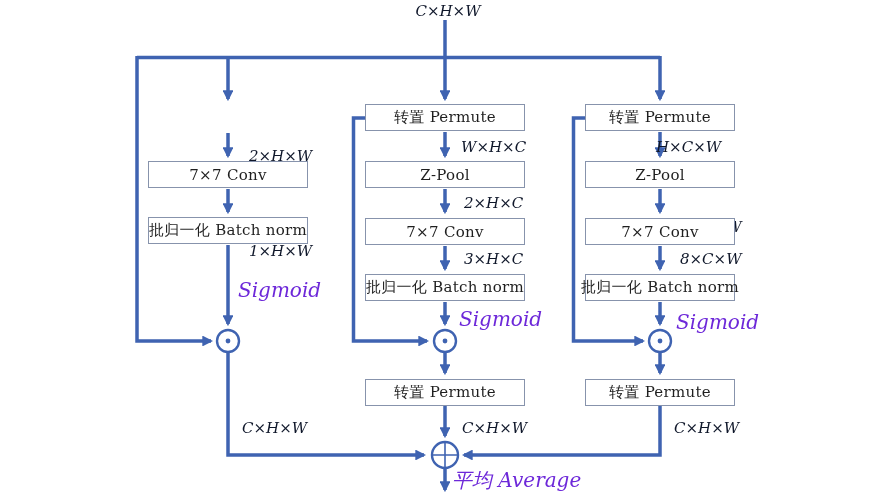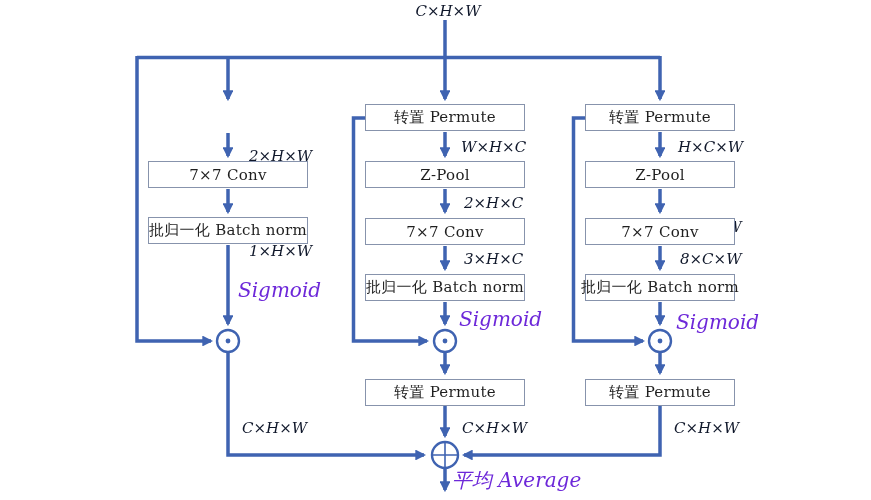--- a/index.html
+++ b/index.html
@@ -103,21 +103,21 @@
   <div class="box" style="left:365px;top:161px;width:160px;">Z-Pool</div>
   <div class="dim" style="left:464px;top:194px;">2×H×C</div>
   <div class="box" style="left:365px;top:218px;width:160px;">7×7 Conv</div>
   <div class="dim" style="left:464px;top:250px;">3×H×C</div>
   <div class="box" style="left:365px;top:274px;width:160px;">批归一化 Batch norm</div>
   <div class="plain" style="left:459px;top:307px;">Sigmoid</div>
   <div class="box" style="left:365px;top:379px;width:160px;">转置 Permute</div>
   <div class="dim" style="left:462px;top:419px;">C×H×W</div>
 
   <div class="box" style="left:585px;top:104px;width:150px;">转置 Permute</div>
-  <div class="dim" style="left:678px;top:138px;">H×C×W</div>
+  <div class="dim" style="left:656px;top:138px;">H×C×W</div>
   <div class="box" style="left:585px;top:161px;width:150px;">Z-Pool</div>
   <div class="dim" style="left:680px;top:194px;margin-top:24px;">2×C×W</div>
   <div class="box" style="left:585px;top:218px;width:150px;">7×7 Conv</div>
   <div class="dim" style="left:680px;top:250px;">8×C×W</div>
   <div class="box" style="left:585px;top:274px;width:150px;">批归一化 Batch norm</div>
   <div class="plain" style="left:676px;top:310px;">Sigmoid</div>
   <div class="box" style="left:585px;top:379px;width:150px;">转置 Permute</div>
   <div class="dim" style="left:674px;top:419px;">C×H×W</div>
 
   <div class="plain" style="left:452px;top:467px;">平均 Average</div>

